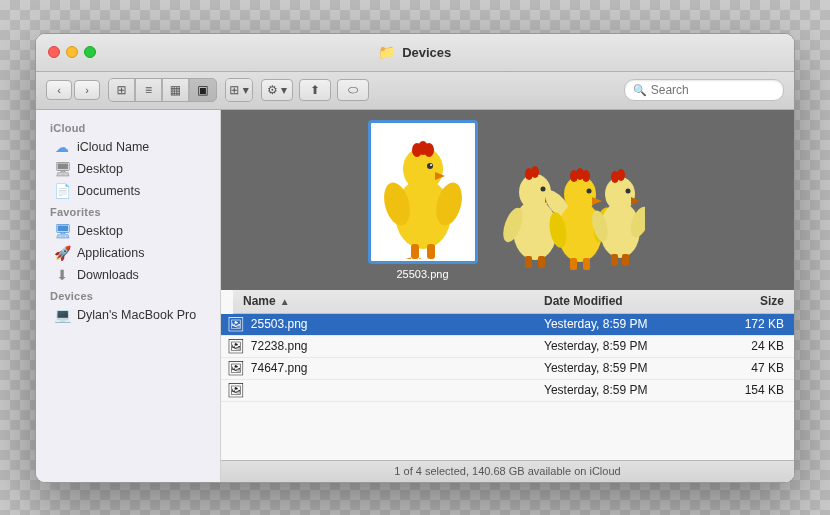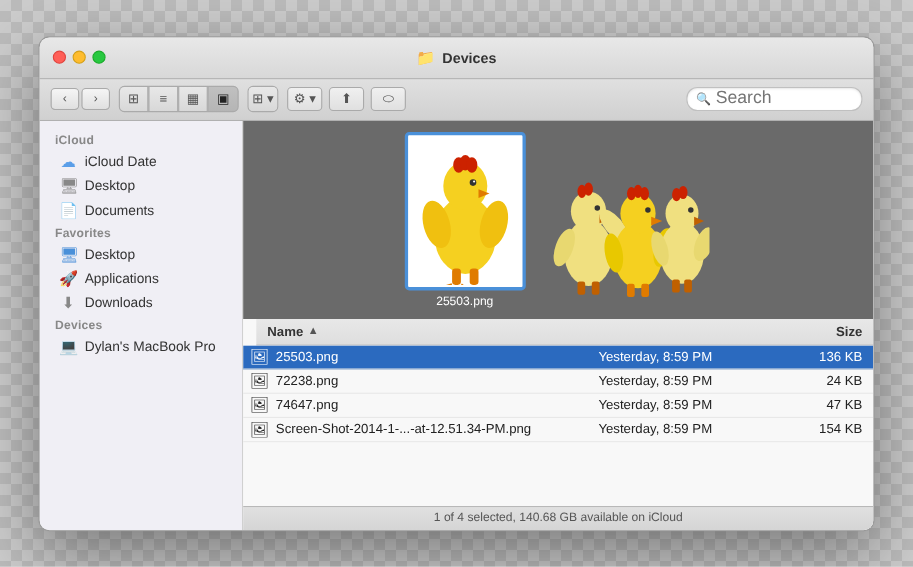--- a/index.html
+++ b/index.html
@@ -148,21 +148,21 @@
       border: 1px solid #c0c0c0;
       border-radius: 10px;
       padding: 2px 8px;
       width: 160px;
       height: 22px;
       box-shadow: inset 0 1px 2px rgba(0,0,0,0.1);
     }
     .search-bar input {
       border: none;
       outline: none;
-      font-size: 16px;
+      font-size: 12px;
       color: #999;
       background: transparent;
       width: 100%;
     }
     .search-icon-wrap {
       color: #999;
       font-size: 11px;
       margin-right: 4px;
     }
 
@@ -387,21 +387,21 @@
     </div>
   </div>
 
   <div class="main-content">
 
     <div class="sidebar">
 
       <div class="sidebar-section-label">iCloud</div>
       <div class="sidebar-item">
         <span class="sidebar-icon cloud">☁</span>
-        <span>iCloud Date</span>
+        <span>iCloud Name</span>
       </div>
       <div class="sidebar-item">
         <span class="sidebar-icon desktop">🖥</span>
         <span>Desktop</span>
       </div>
       <div class="sidebar-item">
         <span class="sidebar-icon docs">📄</span>
         <span>Documents</span>
       </div>
 
@@ -509,36 +509,39 @@
             </svg>
           </div>
         </div>
       </div>
 
       <div class="file-list-header">
         <div class="col-name">
           <span>Name</span>
           <span class="sort-arrow">▲</span>
         </div>
+        <div class="col-date">
+          <span>Date Modified</span>
+        </div>
         <div class="col-size">
           <span>Size</span>
         </div>
       </div>
 
       <div class="file-list">
         <div class="file-row selected">
           <div class="file-name-cell">
             <span class="file-icon">🖼</span>
             <span>25503.png</span>
           </div>
           <div class="file-date-cell">
             <span>Yesterday, 8:59 PM</span>
           </div>
           <div class="file-size-cell">
-            <span>136 KB</span>
+            <span>172 KB</span>
           </div>
         </div>
         <div class="file-row">
           <div class="file-name-cell">
             <span class="file-icon">🖼</span>
             <span>72238.png</span>
           </div>
           <div class="file-date-cell">
             <span>Yesterday, 8:59 PM</span>
           </div>
@@ -554,21 +557,20 @@
           <div class="file-date-cell">
             <span>Yesterday, 8:59 PM</span>
           </div>
           <div class="file-size-cell">
             <span>47 KB</span>
           </div>
         </div>
         <div class="file-row">
           <div class="file-name-cell">
             <span class="file-icon">🖼</span>
-            <span>Screen-Shot-2014-1-...-at-12.51.34-PM.png</span>
           </div>
           <div class="file-date-cell">
             <span>Yesterday, 8:59 PM</span>
           </div>
           <div class="file-size-cell">
             <span>154 KB</span>
           </div>
         </div>
       </div>
 

